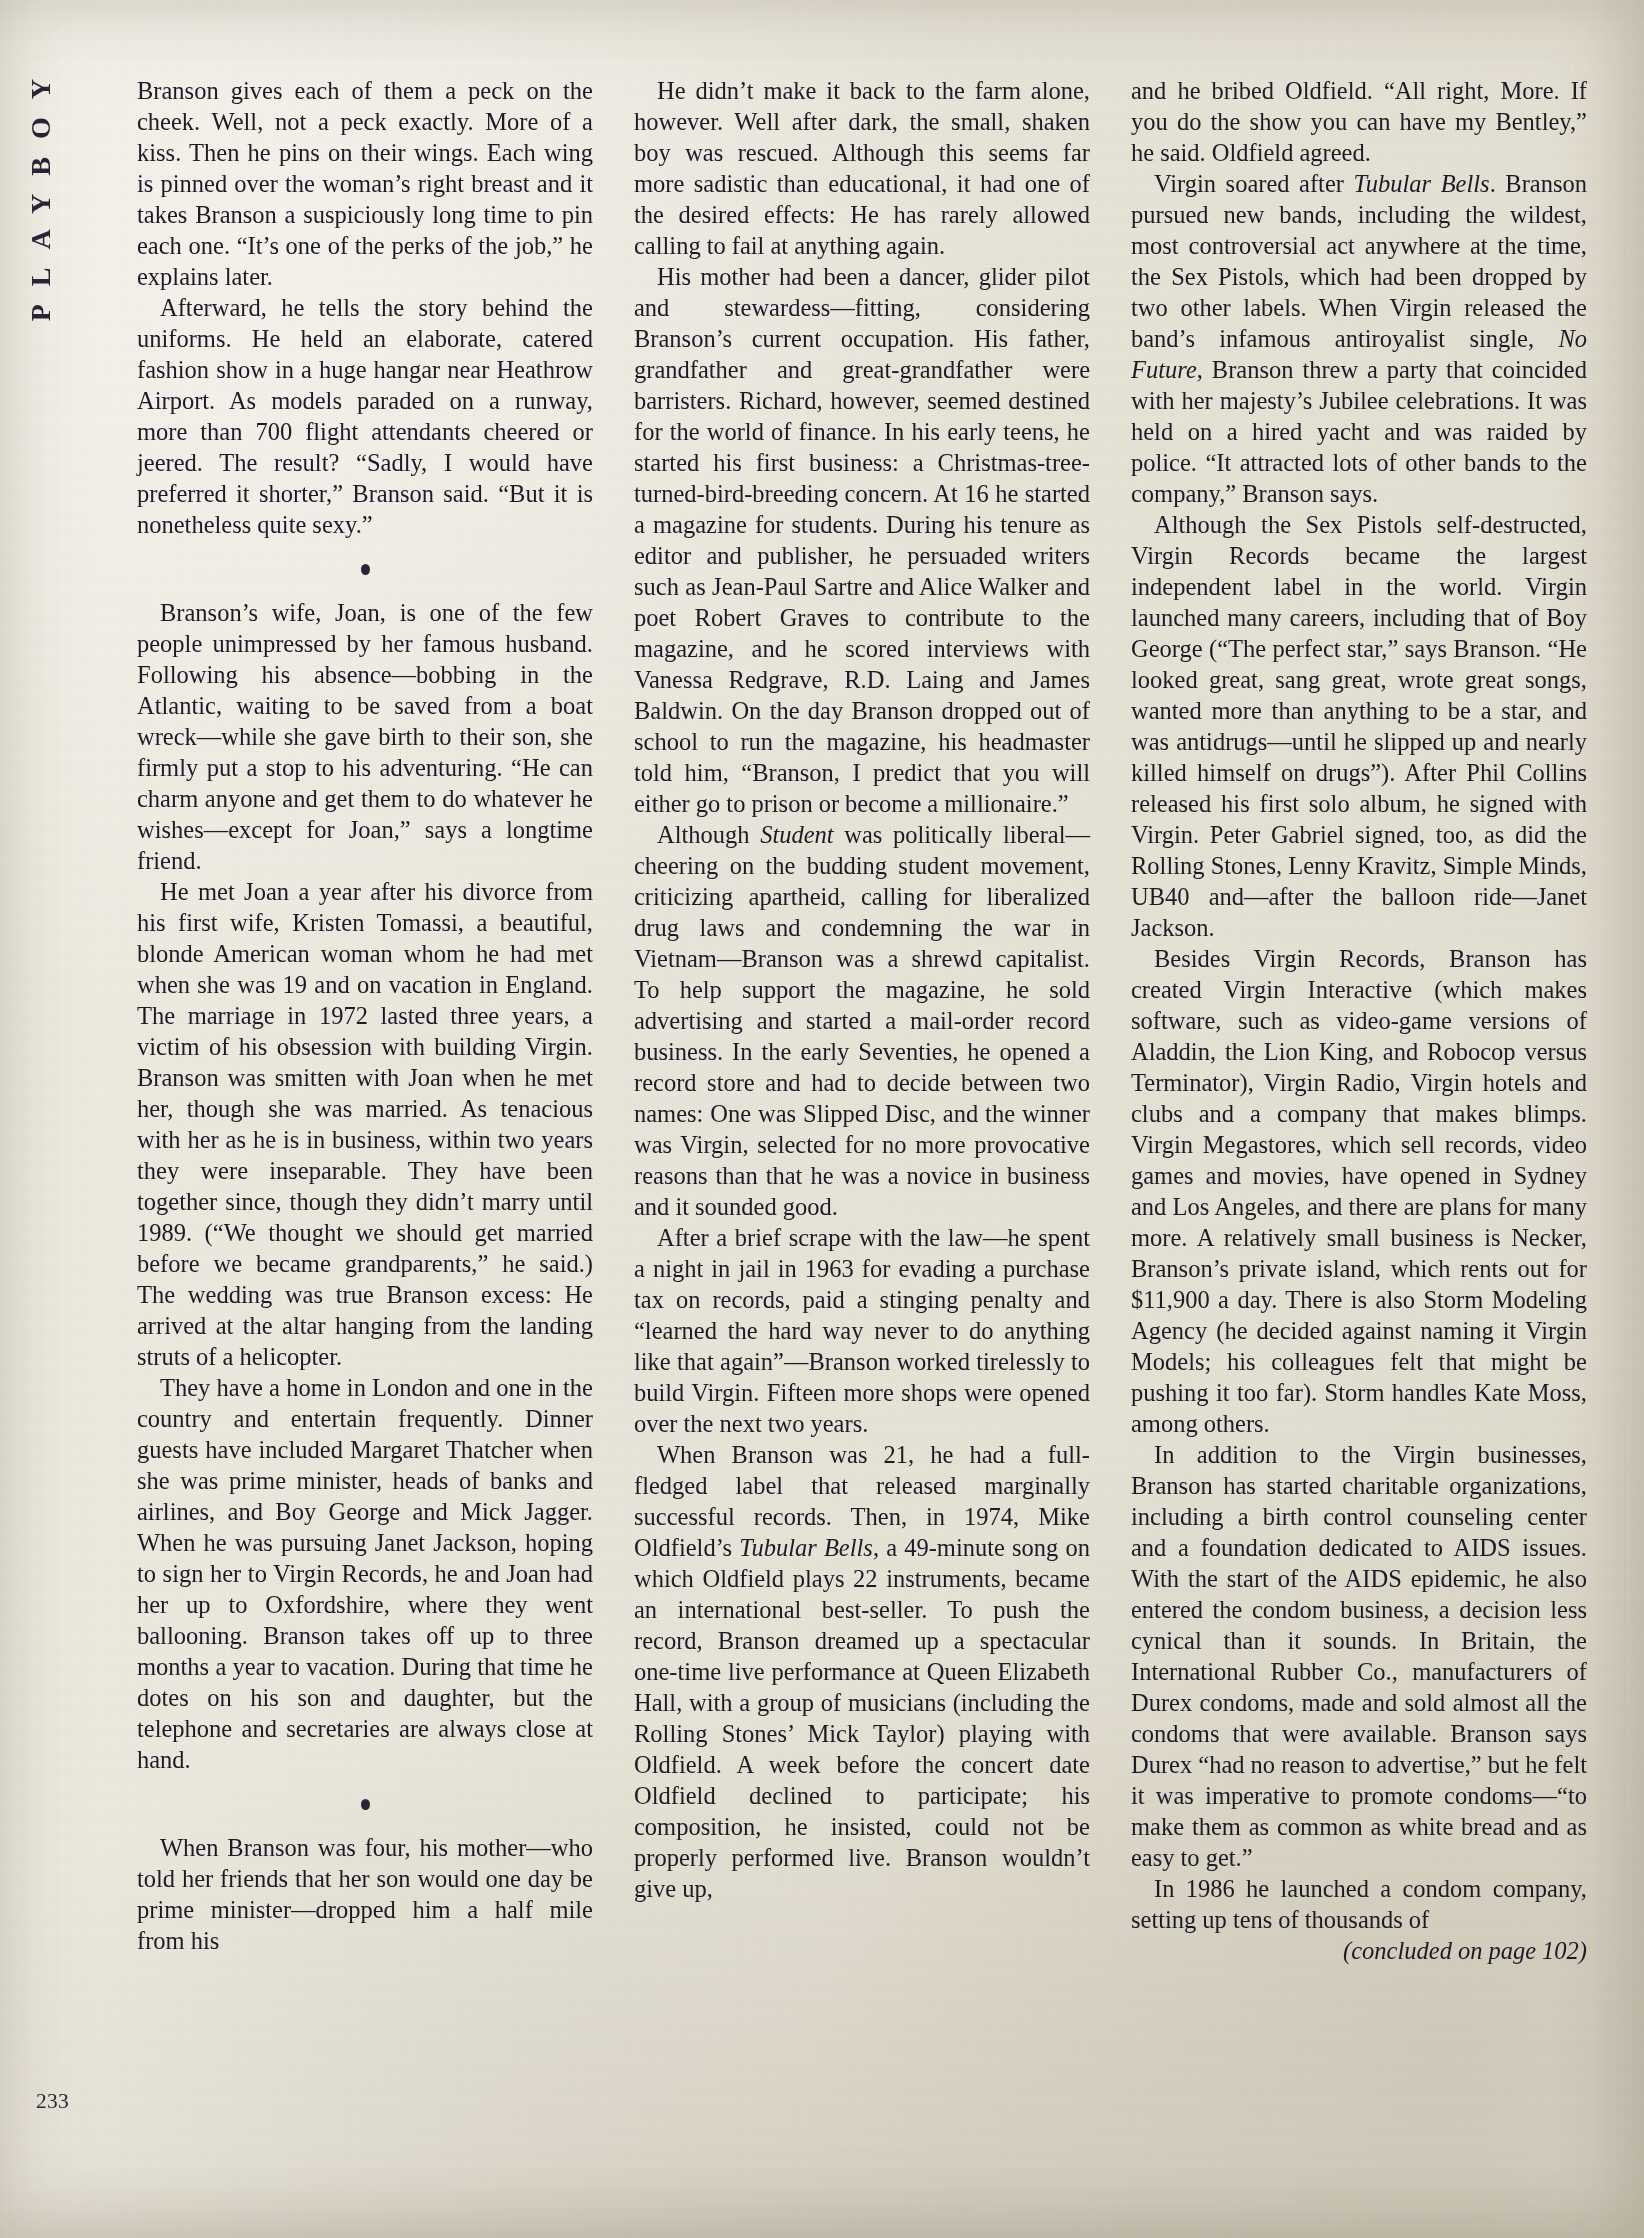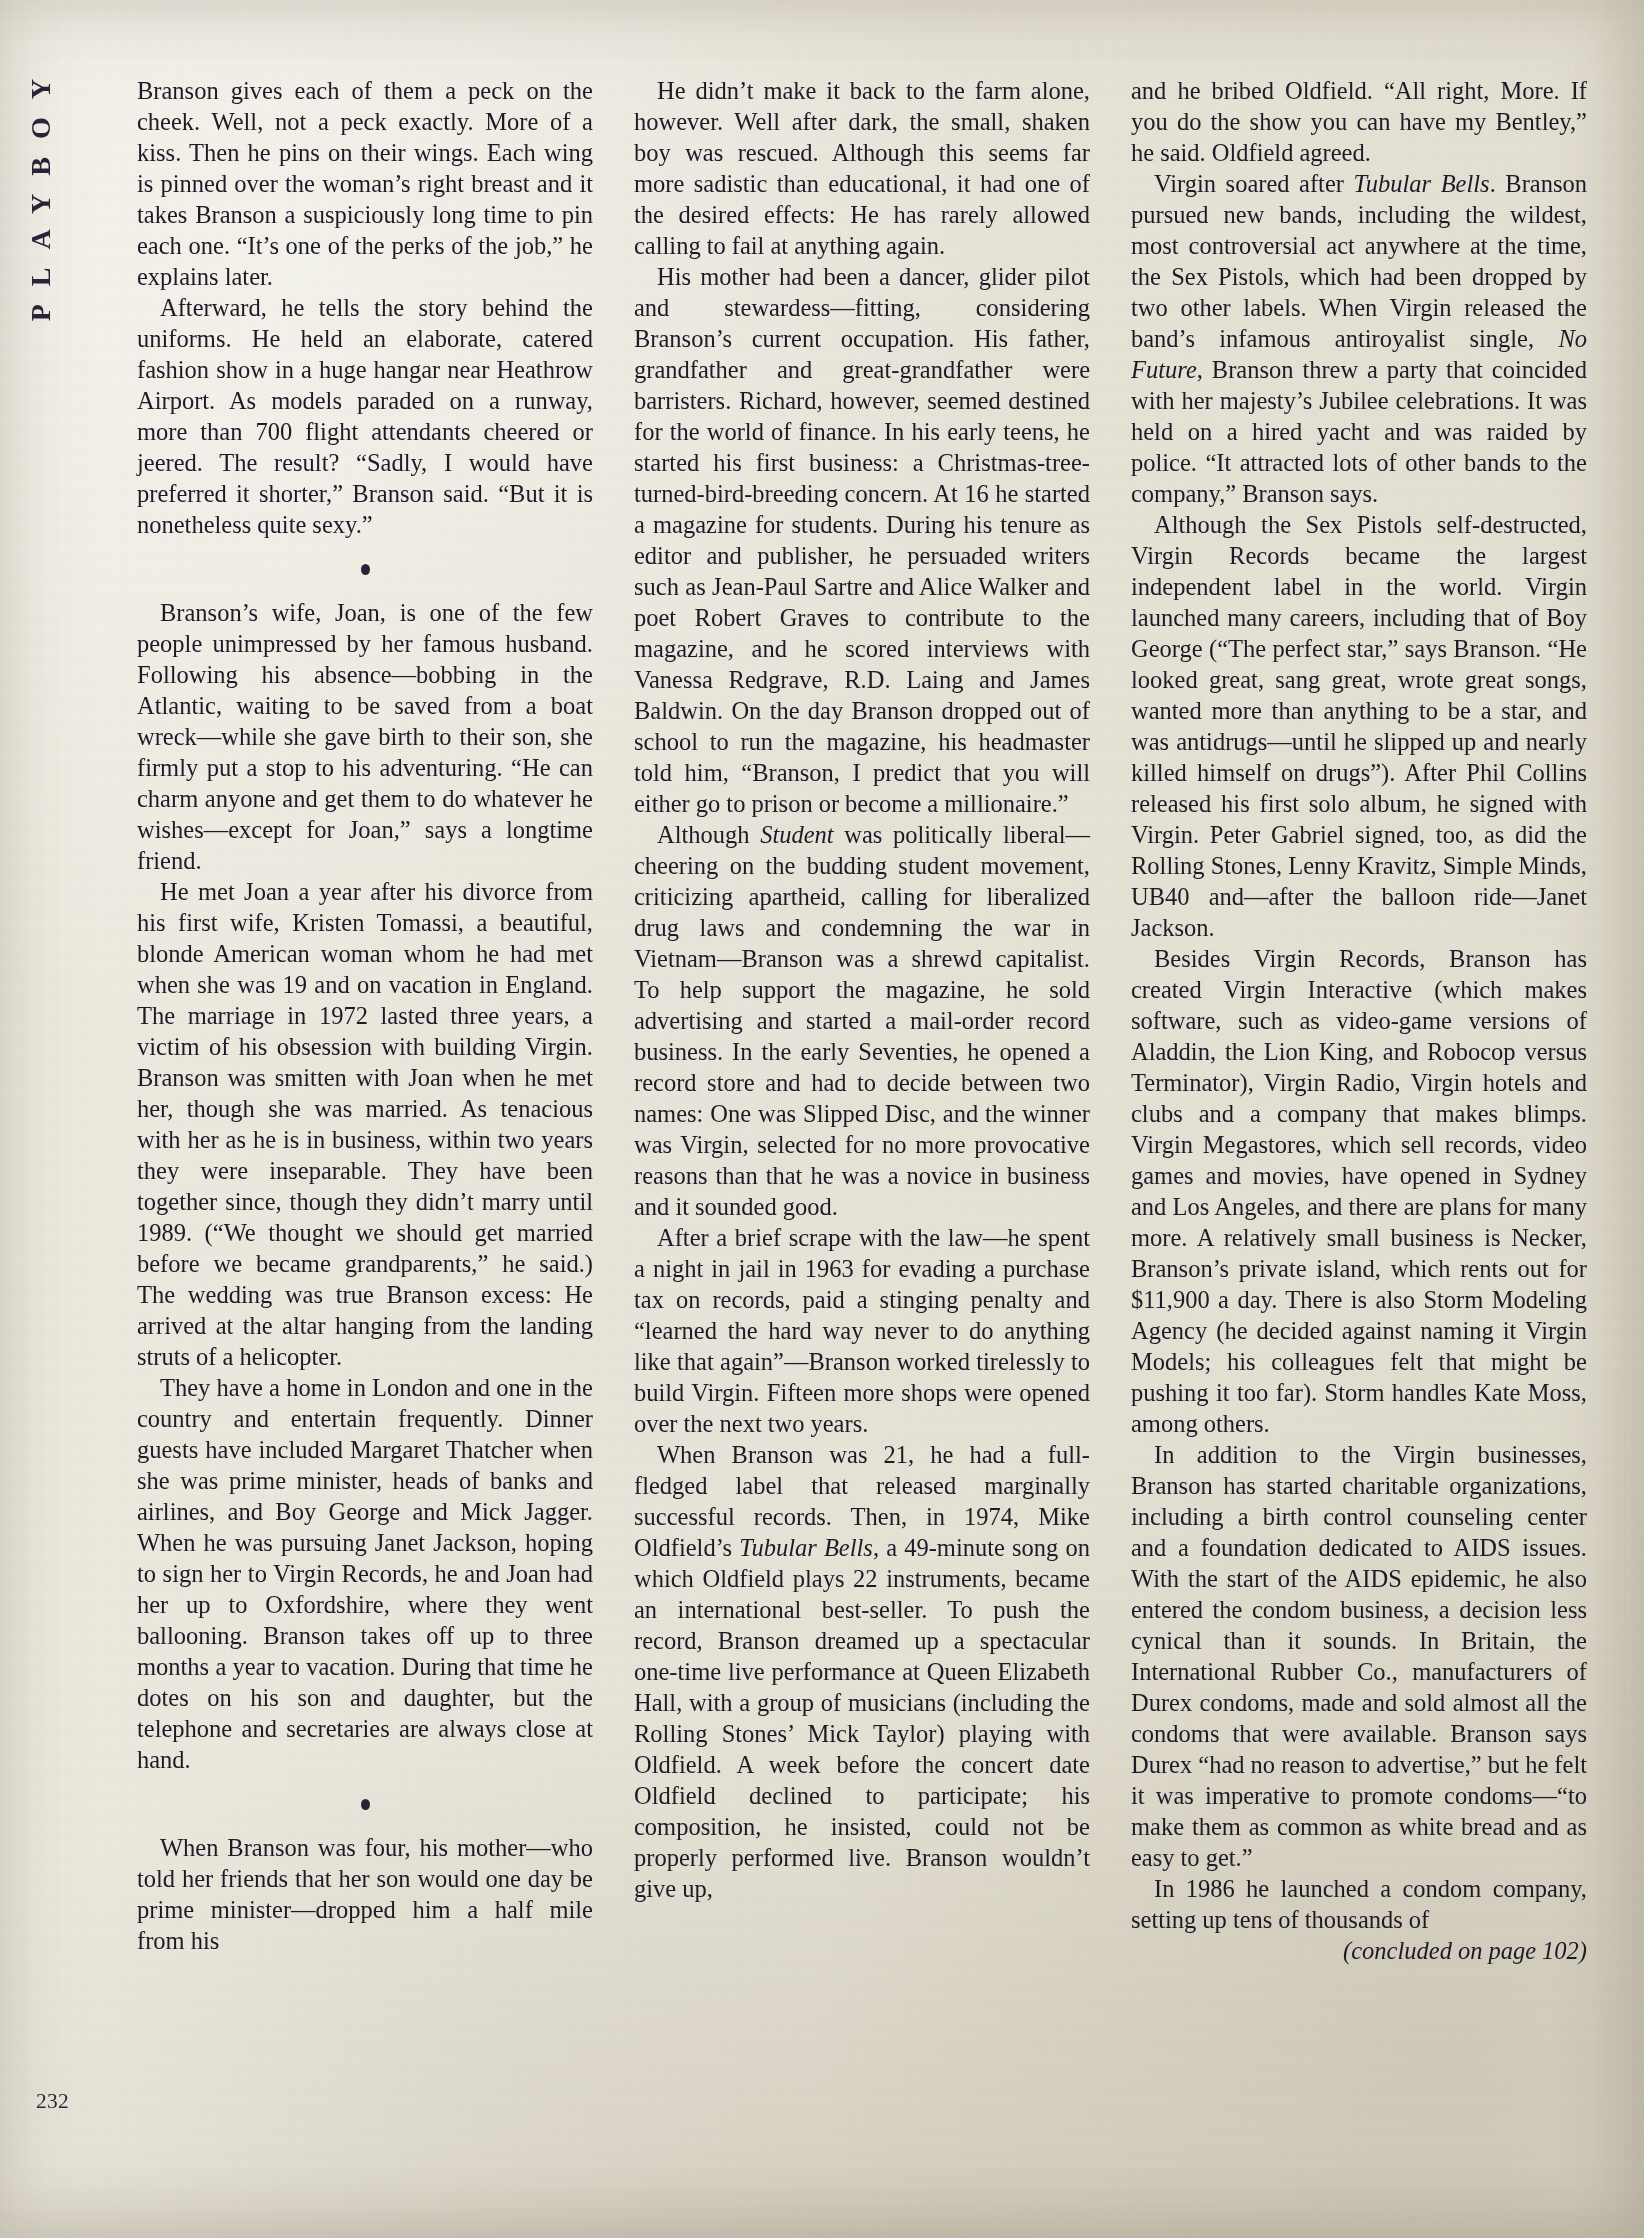--- a/index.html
+++ b/index.html
@@ -129,21 +129,21 @@
 </style>
 </head>
 <body>
 
 <div class="page">
 
   <div class="masthead">
     <div class="masthead-text">PLAYBOY</div>
   </div>
 
-  <div class="folio">232</div>
+  <div class="folio">233</div>
 
   <div class="columns">
 
     <div class="col">
       <p class="noindent">Branson gives each of them a peck on the cheek. Well, not a peck exactly. More of a kiss. Then he pins on their wings. Each wing is pinned over the woman’s right breast and it takes Branson a suspiciously long time to pin each one. “It’s one of the perks of the job,” he explains later.</p>
       <p>Afterward, he tells the story behind the uniforms. He held an elaborate, catered fashion show in a huge hangar near Heathrow Airport. As models paraded on a runway, more than 700 flight attendants cheered or jeered. The result? “Sadly, I would have preferred it shorter,” Branson said. “But it is nonetheless quite sexy.”</p>
       <div class="dot-sep"><span></span></div>
       <p>Branson’s wife, Joan, is one of the few people unimpressed by her famous husband. Following his absence—bobbing in the Atlantic, waiting to be saved from a boat wreck—while she gave birth to their son, she firmly put a stop to his adventuring. “He can charm anyone and get them to do whatever he wishes—except for Joan,” says a longtime friend.</p>
       <p>He met Joan a year after his divorce from his first wife, Kristen Tomassi, a beautiful, blonde American woman whom he had met when she was 19 and on vacation in England. The marriage in 1972 lasted three years, a victim of his obsession with building Virgin. Branson was smitten with Joan when he met her, though she was married. As tenacious with her as he is in business, within two years they were inseparable. They have been together since, though they didn’t marry until 1989. (“We thought we should get married before we became grandparents,” he said.) The wedding was true Branson excess: He arrived at the altar hanging from the landing struts of a helicopter.</p>
       <p>They have a home in London and one in the country and entertain frequently. Dinner guests have included Margaret Thatcher when she was prime minister, heads of banks and airlines, and Boy George and Mick Jagger. When he was pursuing Janet Jackson, hoping to sign her to Virgin Records, he and Joan had her up to Oxfordshire, where they went ballooning. Branson takes off up to three months a year to vacation. During that time he dotes on his son and daughter, but the telephone and secretaries are always close at hand.</p>

